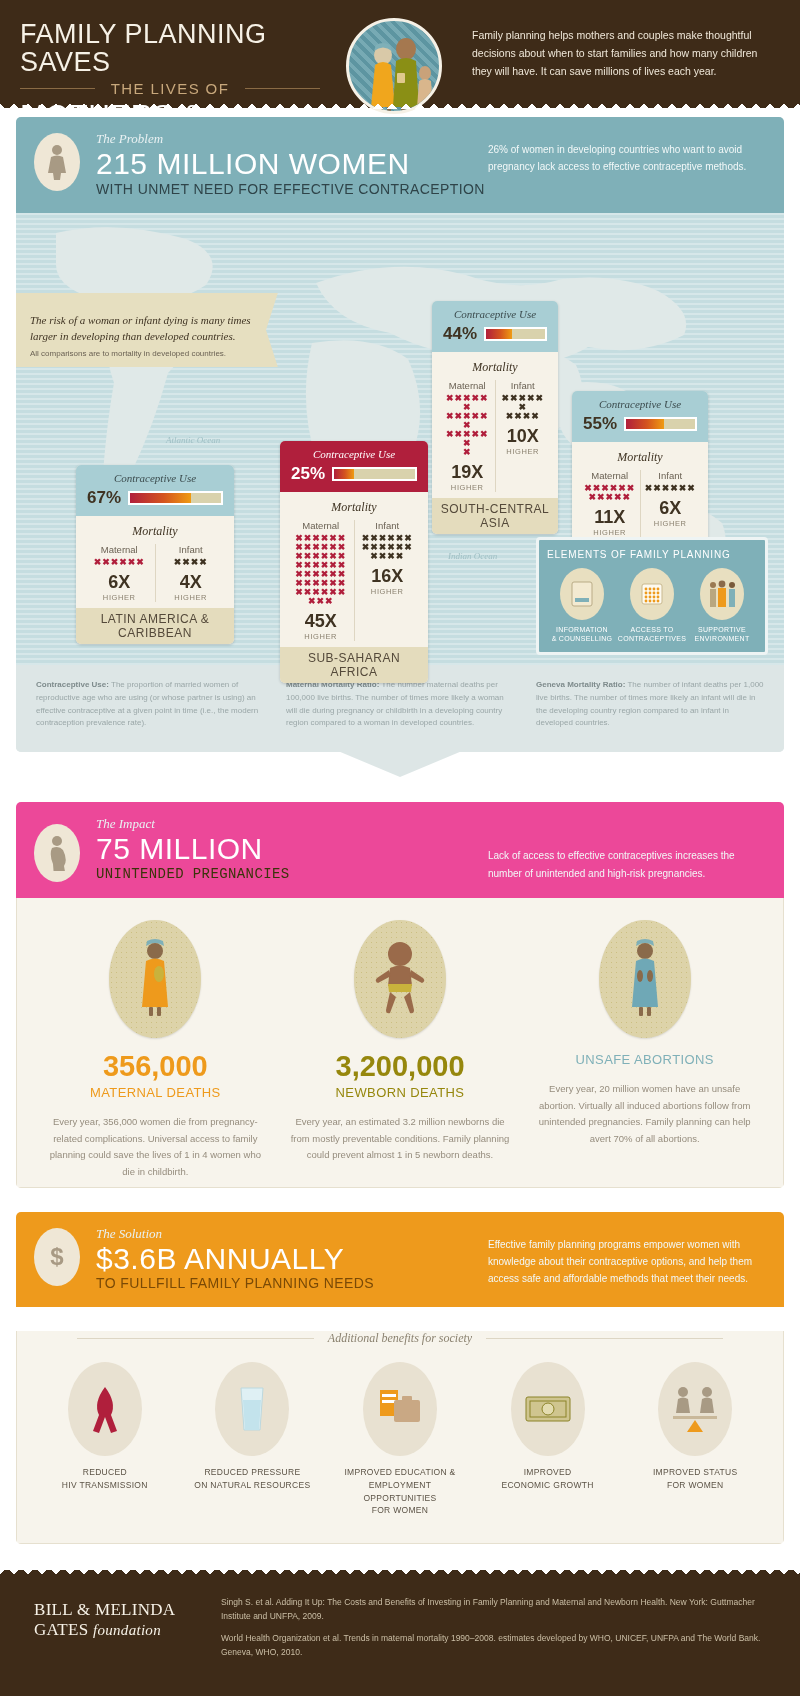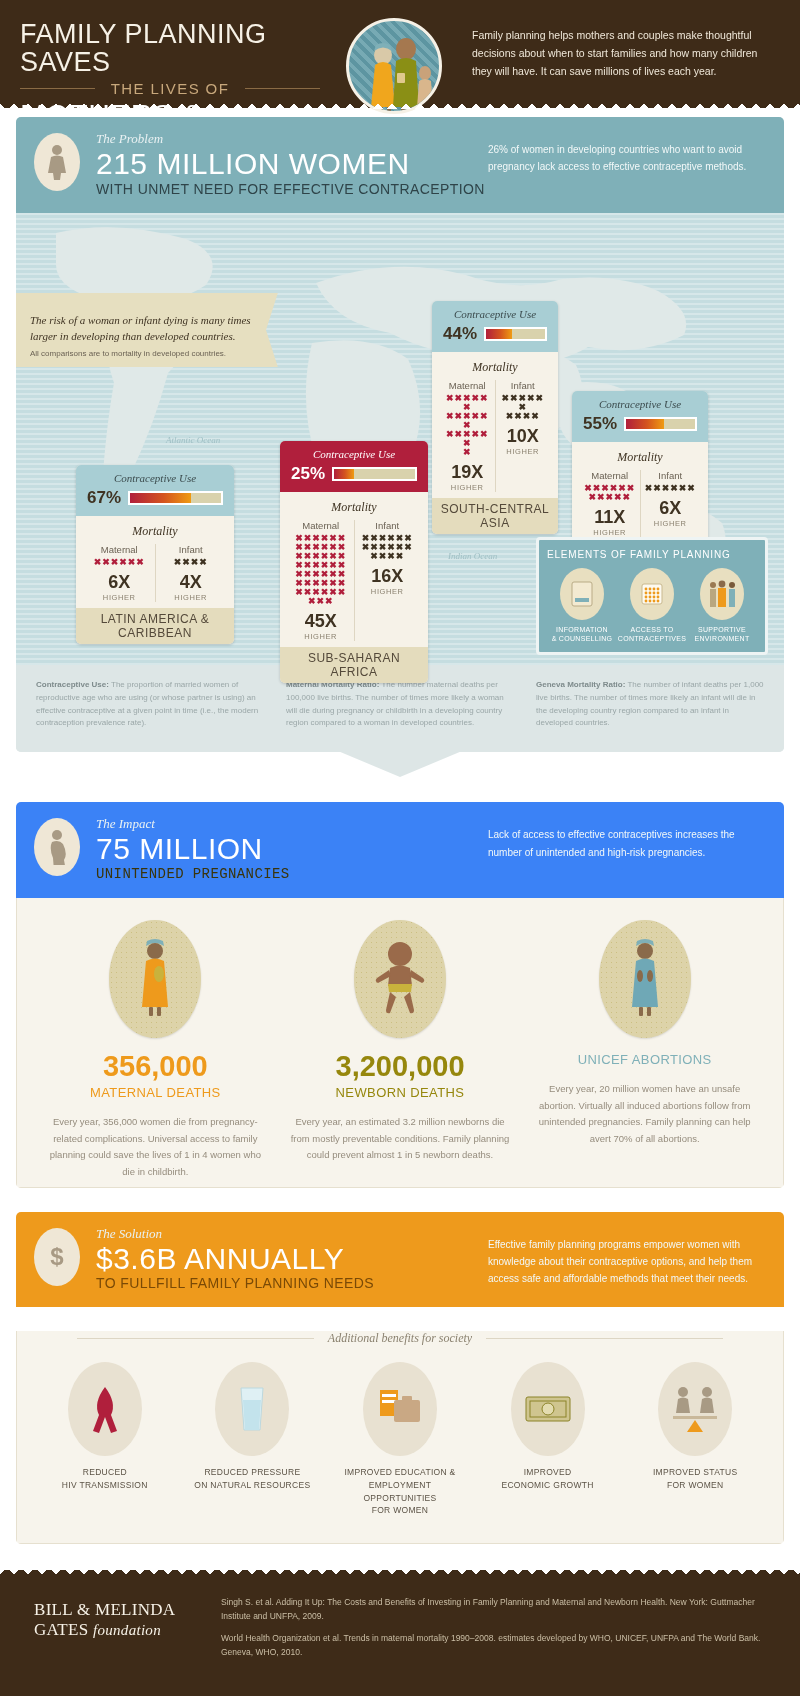--- a/index.html
+++ b/index.html
@@ -150,21 +150,21 @@
 
   .defs { display:flex; gap:22px; padding:14px 20px 22px 20px; background:#dde6e6; }
   .def { flex:1; font-size:8px; line-height:1.62; color:#9aa7a8; }
   .def b { color:#7e8b8c; }
   .notch { width:0;height:0;margin:0 auto; border-left:62px solid transparent;
     border-right:62px solid transparent; border-top:26px solid #dde6e6; position:relative; top:-1px; }
 
   
   .section { margin: 24px 16px 0 16px; border-radius:5px; overflow:hidden; }
   .sec-head { display:flex; align-items:flex-start; padding:14px 18px 16px 18px; }
-  .sec-head.olive { background:#3b82f6; }
+  .sec-head.olive { background:#ec4899;align-items:flex-end; }
   .sec-head.orange { background:#ee9a1c; }
   .sec-body { background:#f7f4ec; border:1px solid #e6e0cf; border-top:none; }
 
   .stats { display:flex; padding:22px 16px 6px 16px; }
   .stat { flex:1; text-align:center; padding:0 12px; }
   .stat-oval { width:92px; height:118px; border-radius:50%; margin:0 auto 14px auto;
     background:#ddd3a9; position:relative; overflow:hidden;
     box-shadow:0 1px 2px rgba(0,0,0,.12);
     background-image: radial-gradient(circle, rgba(150,135,13,.25) 0.5px, transparent 0.6px);
     background-size: 5px 5px; }
@@ -528,21 +528,21 @@
        <div style="position:absolute;left:50%;top:50%;transform:translate(-50%,-50%);"><svg width="54" height="86" viewBox="0 0 54 86">
                 <path d="M18 12 q9 -6 18 0 l-1 -5 q-8 -4 -16 0 z" fill="#7fb0b8"></path>
                 <circle cx="27" cy="17" r="8" fill="#8a6a4a"></circle>
                 <path d="M18 27 q9 -5 18 0 l4 46 h-26 z" fill="#6fa8b6"></path>
                 <ellipse cx="22" cy="42" rx="3" ry="6" fill="#8a6a4a"></ellipse>
                 <ellipse cx="32" cy="42" rx="3" ry="6" fill="#8a6a4a"></ellipse>
                 <rect x="21" y="73" width="4" height="9" rx="1" fill="#8a6a4a"></rect>
                 <rect x="29" y="73" width="4" height="9" rx="1" fill="#8a6a4a"></rect>
               </svg></div>
      </div>
-     <div class="stat-lab" style="color:#7fb0b8">UNICEF ABORTIONS</div>
+     <div class="stat-lab" style="color:#7fb0b8">UNSAFE ABORTIONS</div>
      <div class="stat-desc">Every year, 20 million women have an unsafe abortion. Virtually all induced abortions follow from unintended pregnancies. Family planning can help avert 70% of all abortions.</div>
    </div>
       </div>
   </div>
 </div>
 
 <div class="section">
   <div class="sec-head orange">
     <div class="badge-oval">
       <span style="font-size:24px;font-weight:bold;color:#a89a84;font-family:'Liberation Sans',sans-serif;">$</span>

